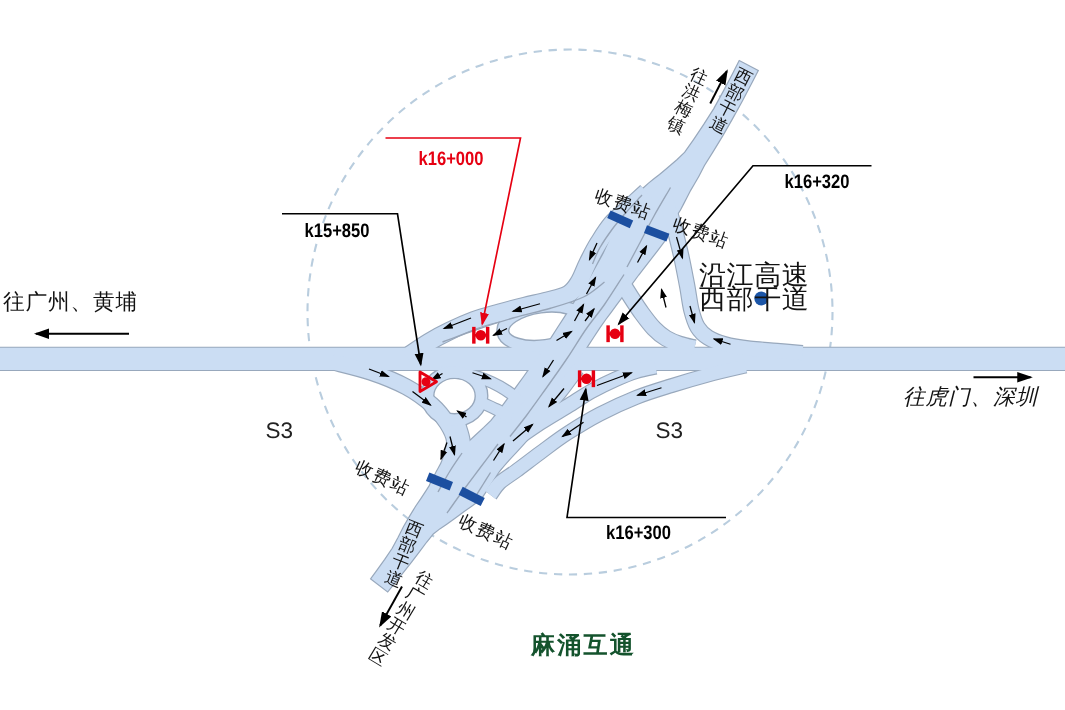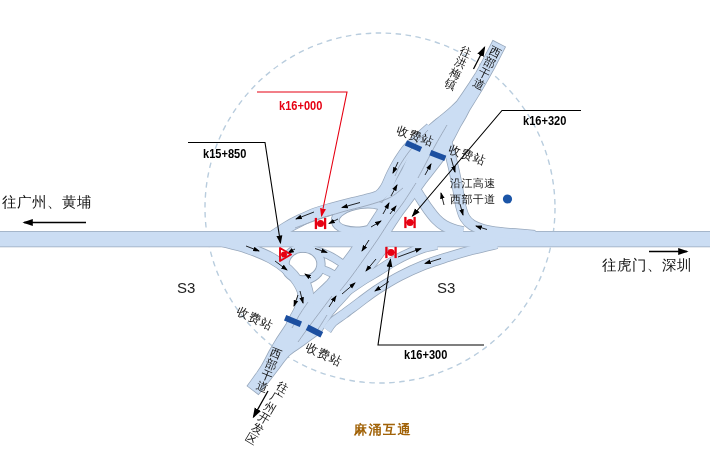--- a/index.html
+++ b/index.html
@@ -7,22 +7,22 @@
          font-family:"Liberation Sans",sans-serif;color:#111;}
   #roadmap{position:absolute;left:0;top:0;}
   .lbl{position:absolute;white-space:nowrap;line-height:1;}
   .cn{font-size:14.5px;letter-spacing:0.5px;color:#121212;}
   .km{font-size:13px;font-weight:bold;color:#000;transform:scaleX(0.85);transform-origin:left top;}
   .km.red{color:#e60012;}
   .s3{font-size:15px;color:#222;margin-top:48px;}
   .toll{font-size:12px;color:#121212;letter-spacing:1px;transform-origin:left top;}
   .vert{width:12px;font-size:11.5px;line-height:12px;word-break:break-all;
         white-space:normal;color:#121212;transform-origin:center center;text-align:center;}
-  .facility{font-size:11px;line-height:15.8px;color:#121212;letter-spacing:0.4px;}
-  .title{font-size:13px;font-weight:bold;letter-spacing:1.5px;color:#a16207;text-align:center;}
+  .facility{font-size:18px;line-height:15.8px;color:#121212;letter-spacing:0.4px;margin-left:16px;}
+  .title{font-size:16px;font-weight:bold;letter-spacing:1.5px;color:#14532d;text-align:center;}
 </style>
 </head>
 <body>
 
 <div id="stage">
 
 <svg id="roadmap" width="710" height="473" viewBox="0 0 710 473">
   <defs>
     <marker id="ah" viewBox="0 0 10 8" refX="8.5" refY="4" markerWidth="8" markerHeight="6.4" orient="auto-start-reverse">
       <path d="M0,0.6 L10,4 L0,7.4 z" fill="#000"></path>
@@ -149,21 +149,21 @@
     <g transform="translate(284.5,254.5)">
       <path d="M-4.5,-6.5 L-4.5,6.5 L6.5,0 z" fill="none" stroke="#e60012" stroke-width="1.9" stroke-linejoin="round"></path>
       <circle cx="-0.5" cy="0" r="3" fill="#e60012"></circle>
     </g>
   </g>
 
   <circle cx="507.5" cy="199" r="4.6" fill="#1b55a7"></circle>
 </svg>
 
 <div class="lbl cn" style="left:2px;top:195px;">往广州、黄埔</div>
-<div class="lbl cn" style="left:602px;top:258px;">往虎门、深圳</div>
+<div class="lbl cn" style="left:602px;top:258px;font-style:italic;">往虎门、深圳</div>
 
 <div class="lbl s3" style="left:177px;top:231.5px;">S3</div>
 <div class="lbl s3" style="left:437px;top:231.5px;">S3</div>
 
 <div class="lbl km" style="left:203px;top:147px;">k15+850</div>
 <div class="lbl km red" style="left:279px;top:99px;">k16+000</div>
 <div class="lbl km" style="left:523px;top:114px;">k16+320</div>
 <div class="lbl km" style="left:404px;top:348px;">k16+300</div>
 
 <div class="lbl facility" style="left:450px;top:176px;">

